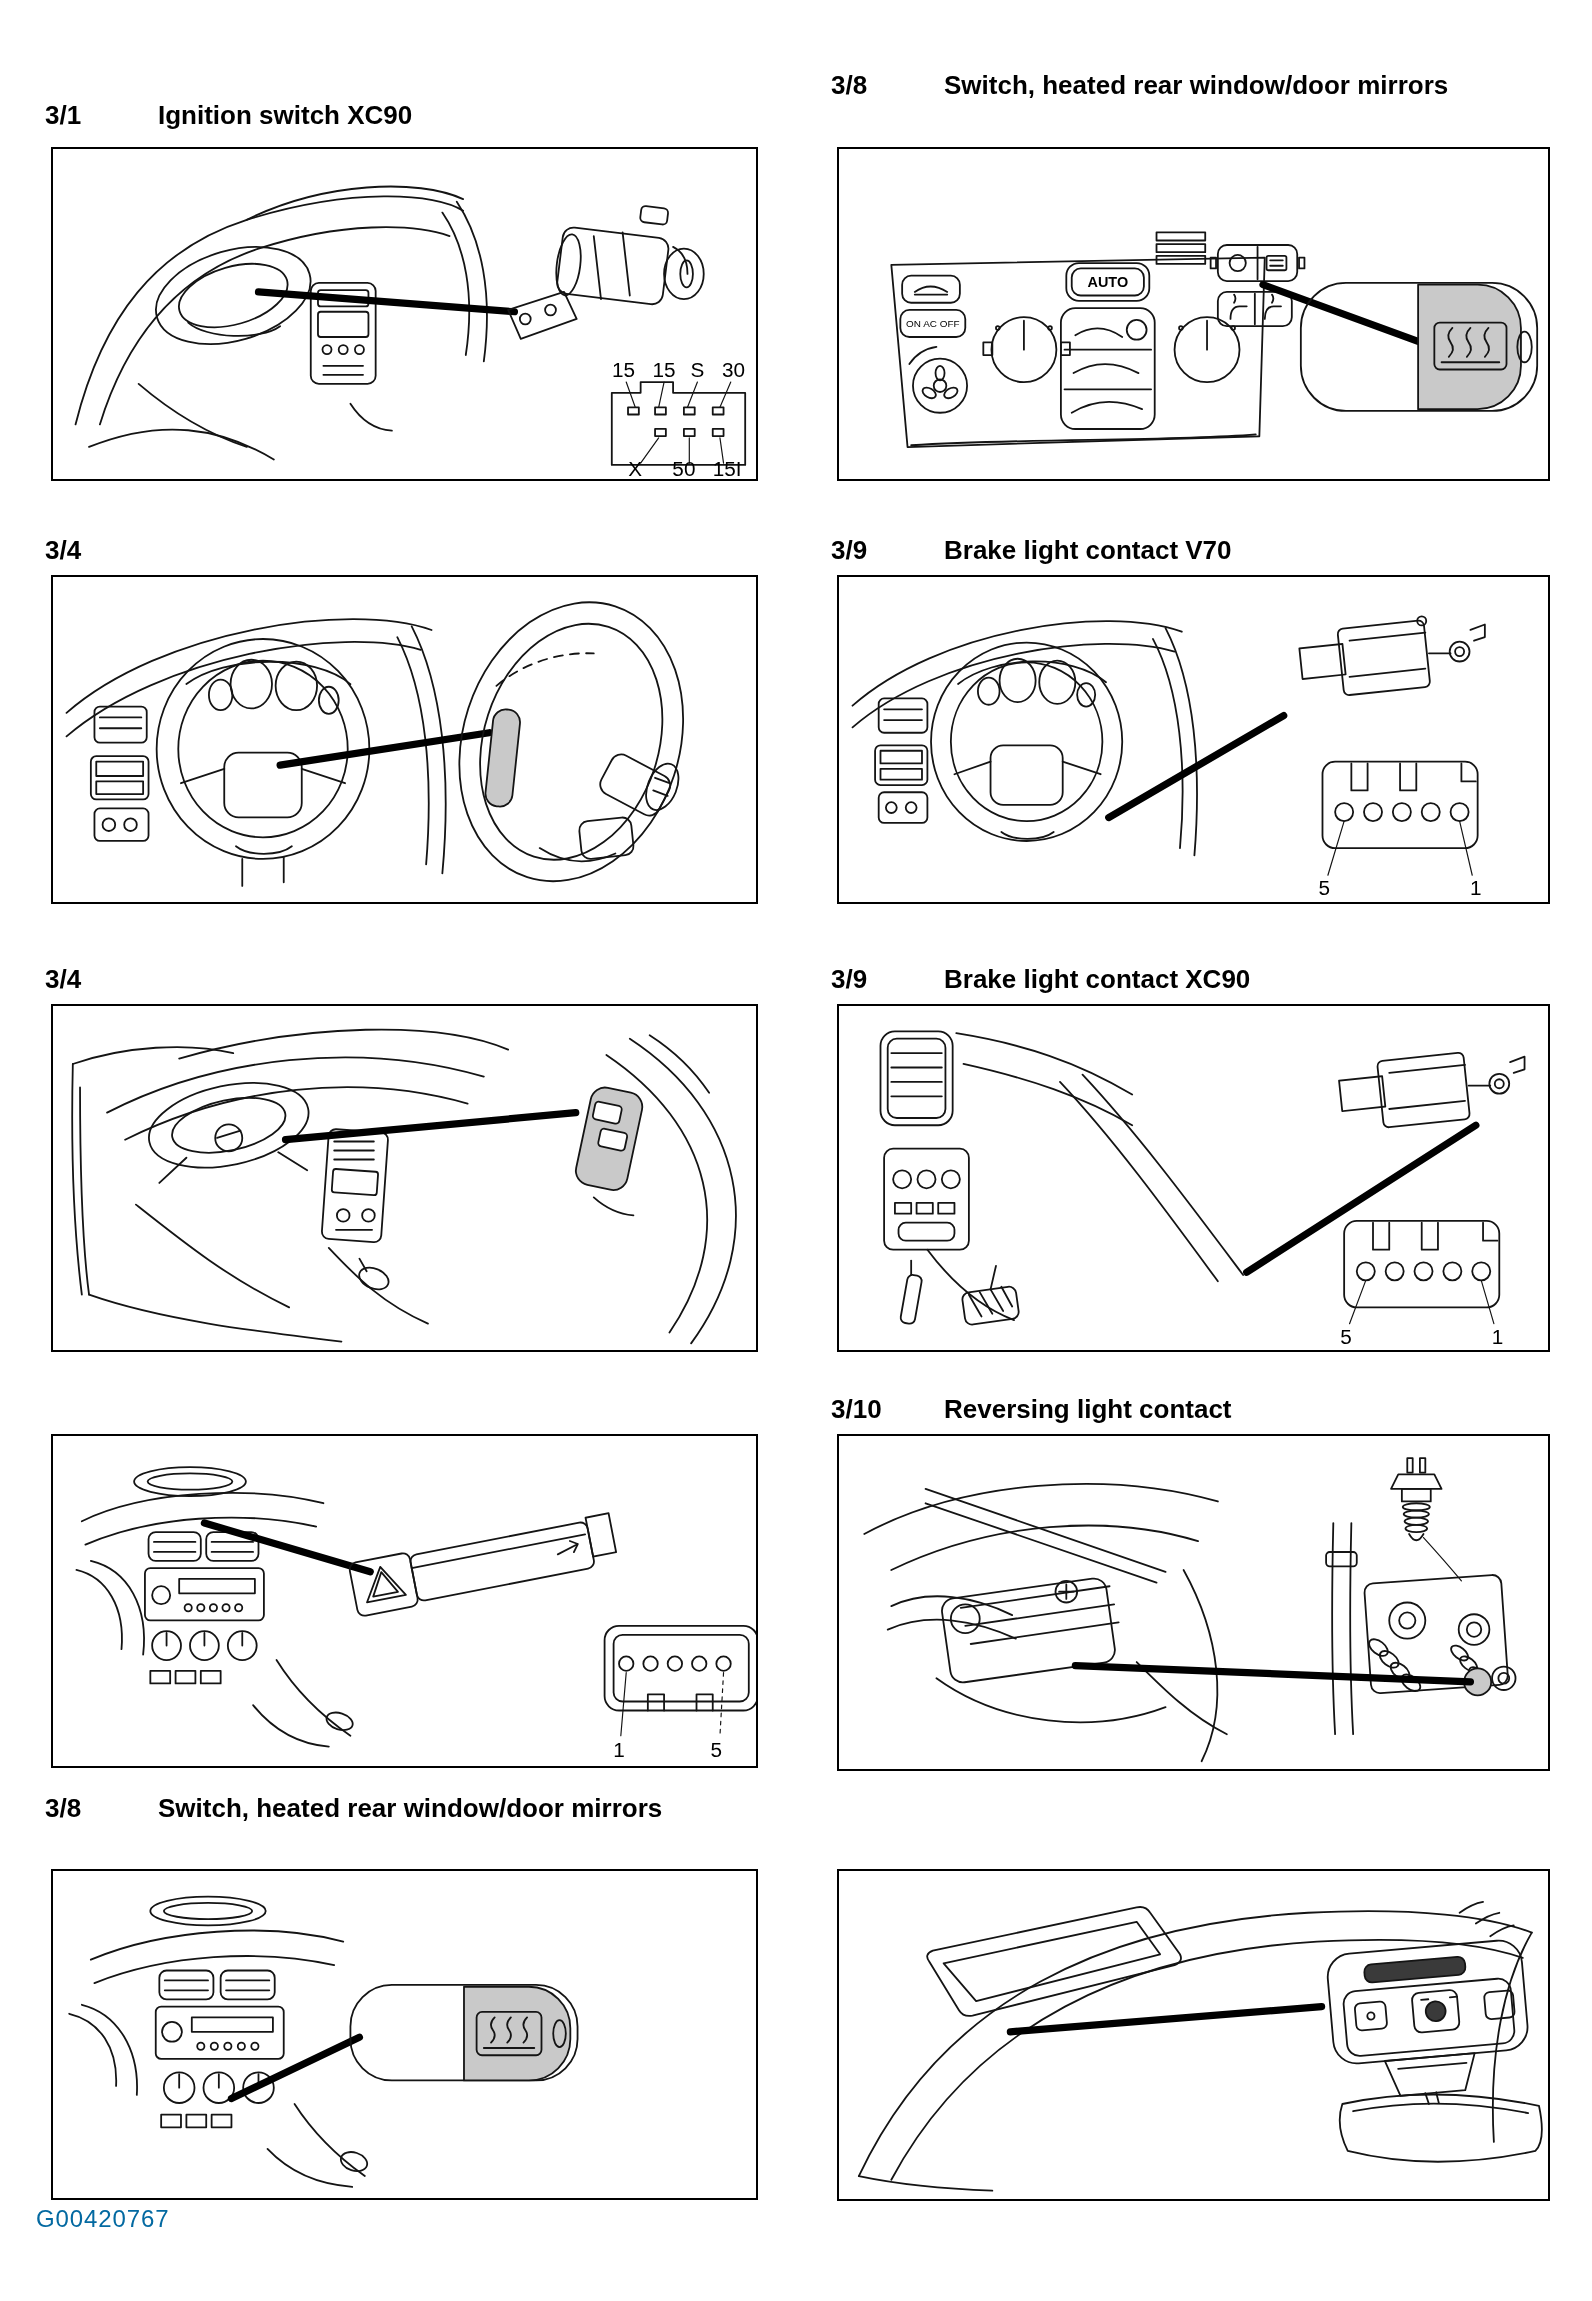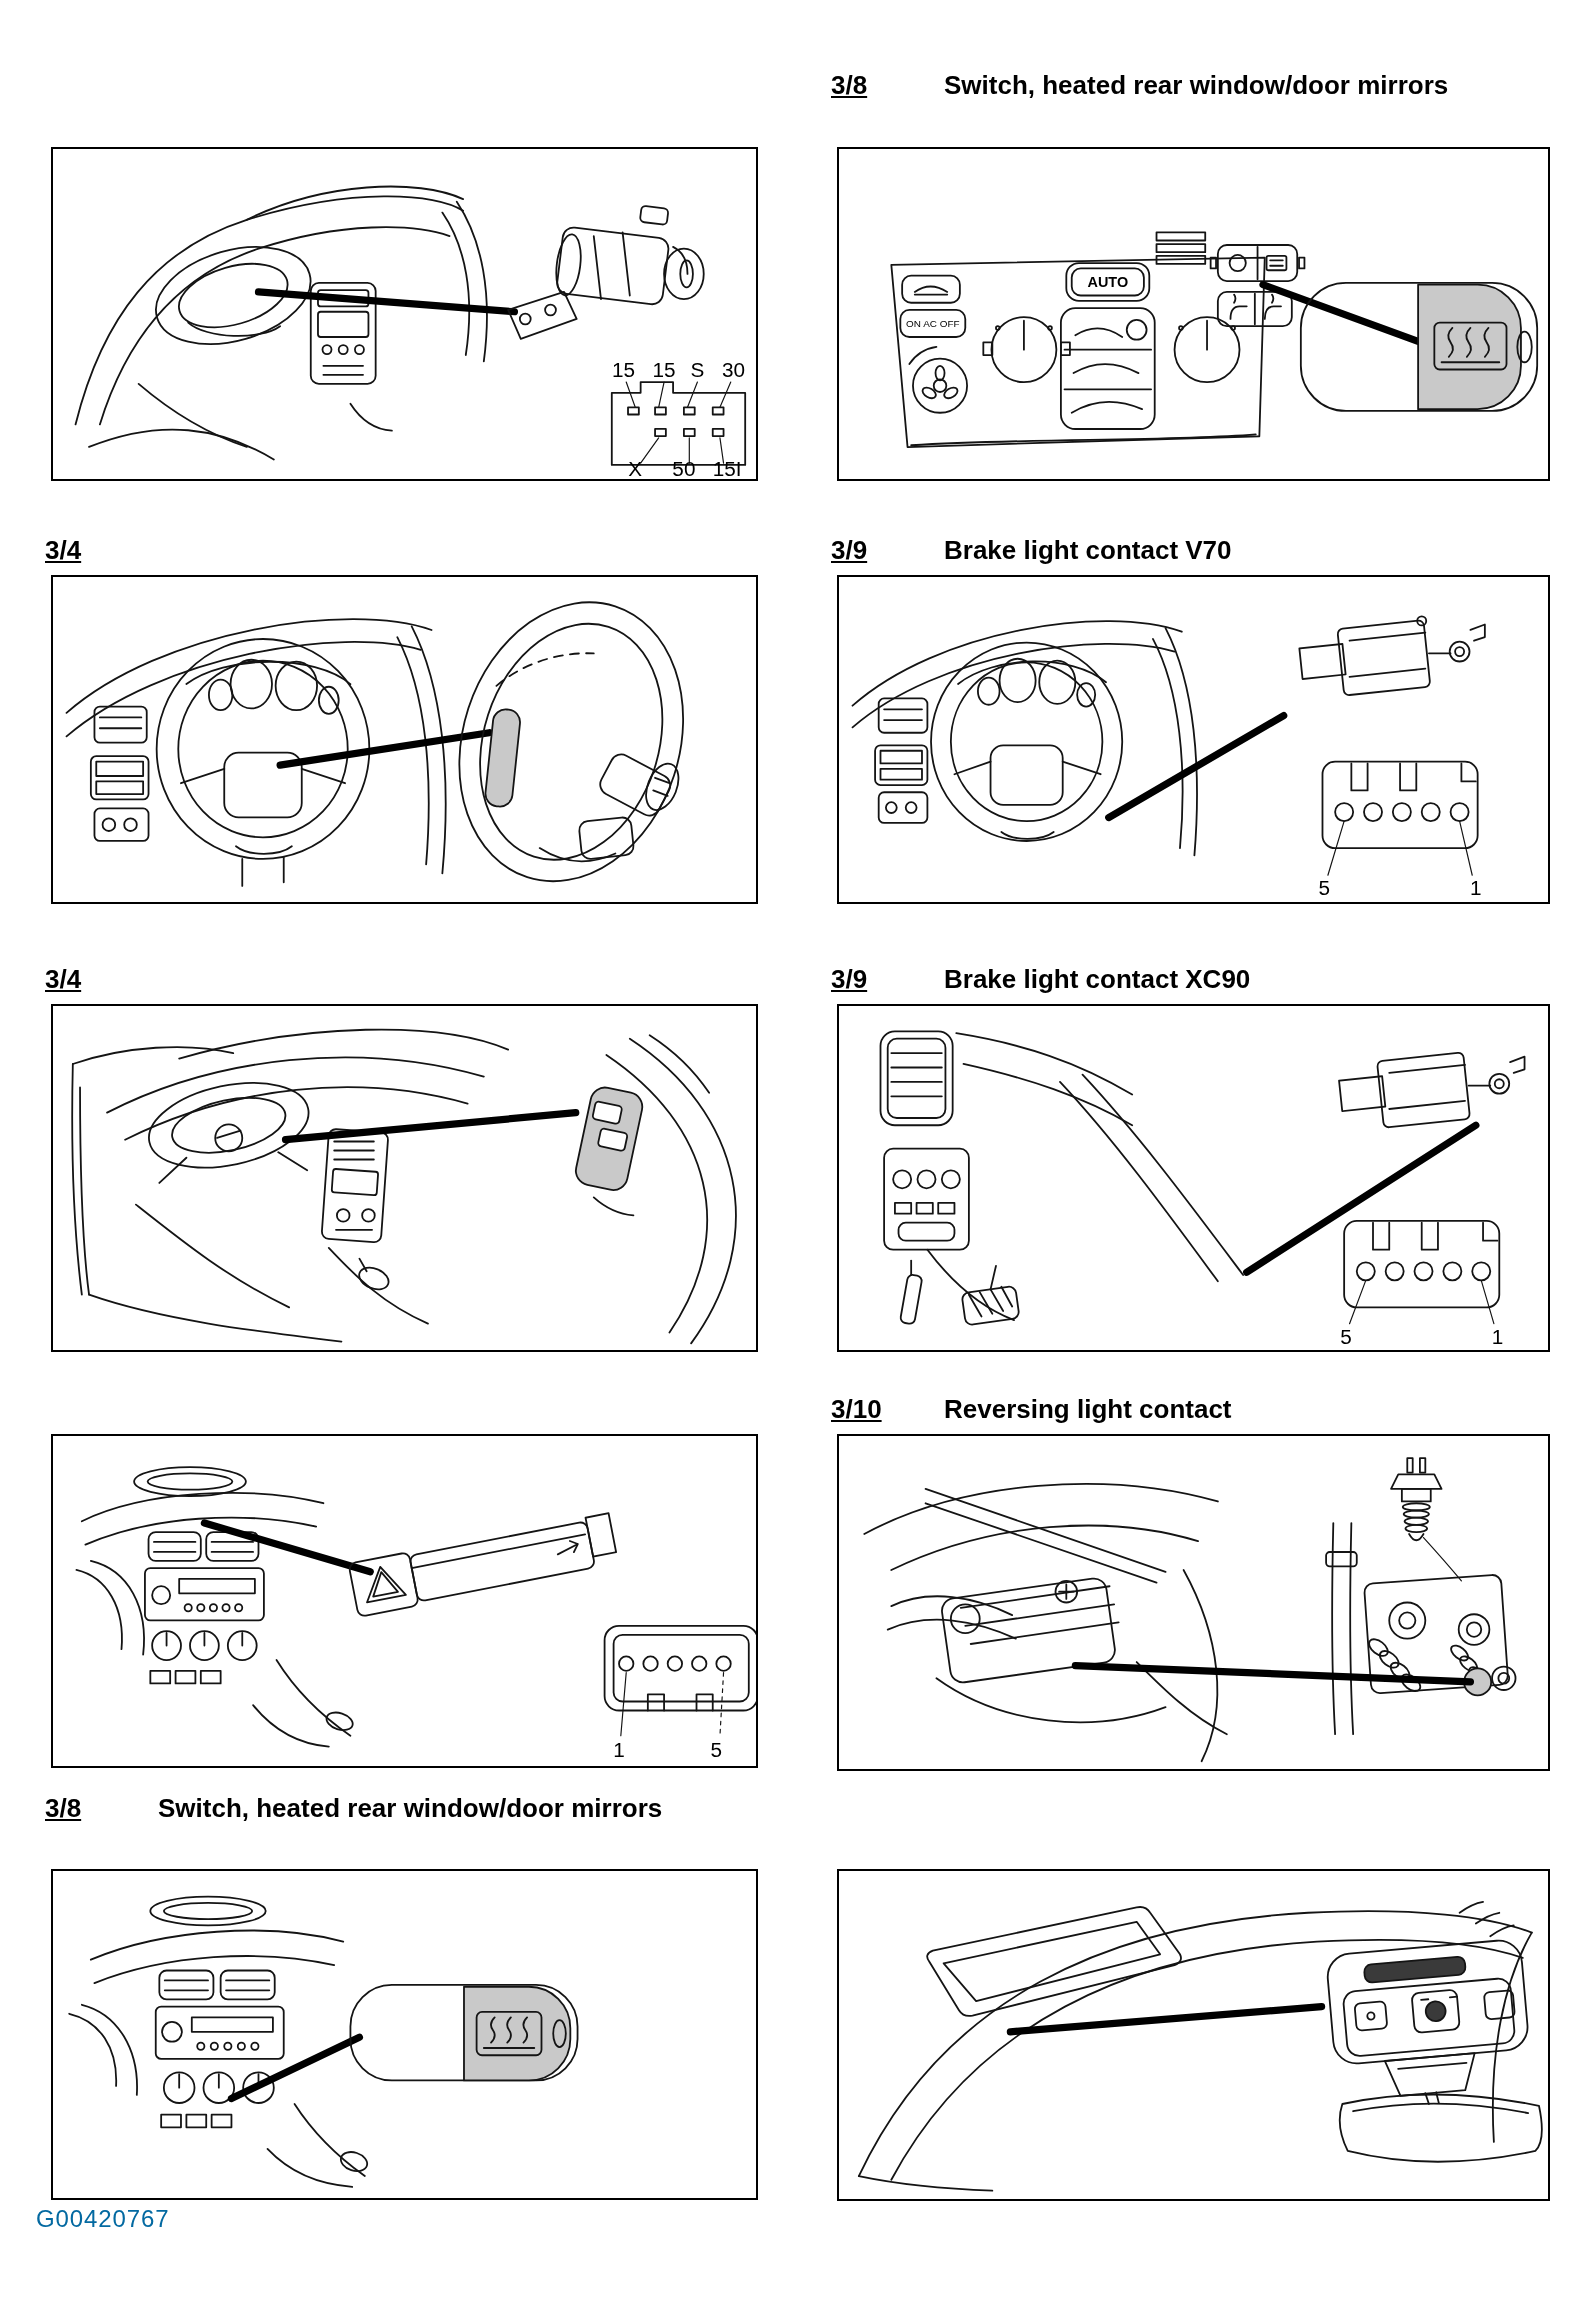--- a/index.html
+++ b/index.html
@@ -1,19 +1,19 @@
 <!DOCTYPE html>
 <html style="font-size:14.4px"><head>
 <meta charset="utf-8">
 <style>
   html,body{margin:0;padding:0;background:#ffffff;}
   .page{position:relative;width:1592px;height:2302px;background:#fff;
         font-family:"Liberation Sans",sans-serif;color:#000;overflow:hidden;}
   .caption{position:absolute;display:flex;font-weight:bold;font-size:26px;line-height:41px;}
-  .caption .ref{flex:0 0 113px;text-decoration:underline;}
+  .caption .ref{flex:0 0 113px;}
   .caption .l2{display:block;}
   .frame{position:absolute;border:2.7px solid #000;background:#fff;box-sizing:border-box;}
   .frame svg{display:block;width:100%;height:100%;}
   .frame svg *{fill:none;stroke:#141414;stroke-width:2;stroke-linecap:round;stroke-linejoin:round;}
   .frame svg .arrow{stroke:#000;stroke-width:8;}
   .frame svg .shade{fill:#c9c9c9;}
   .frame svg .dark{fill:#3a3a3a;}
   .frame svg .wfill{fill:#fff;}
   .frame svg .dashl{stroke-dasharray:10 8;}
   .frame svg .dashv{stroke-dasharray:4 5;}
@@ -22,20 +22,24 @@
   .frame svg .txt-m{stroke:none;fill:#000;font-family:"Liberation Sans",sans-serif;font-size:16px;font-weight:bold;}
   .frame svg .txt-s{stroke:none;fill:#000;font-family:"Liberation Sans",sans-serif;font-size:11px;}
   .footer-code{position:absolute;left:36px;top:2205px;font-size:24px;font-weight:400;
                letter-spacing:0.9px;color:#0369a1;}
 </style>
 </head>
 <body>
 
 <div class="page">
 
+  <div class="caption" style="left:45px;top:95px;width:716px">
+    <span class="ref">3/1</span>
+    <span class="ttl"><span>Ignition switch XC90</span><span class="l2"></span></span>
+  </div>
   <div class="caption" style="left:831px;top:65px;width:720px">
     <span class="ref">3/8</span>
     <span class="ttl"><span>Switch, heated rear window/door mirrors</span></span>
   </div>
   <div class="caption" style="left:45px;top:530px;width:716px">
     <span class="ref">3/4</span>
   </div>
   <div class="caption" style="left:831px;top:530px;width:720px">
     <span class="ref">3/9</span>
     <span class="ttl"><span>Brake light contact V70</span><span class="l2"></span></span>

